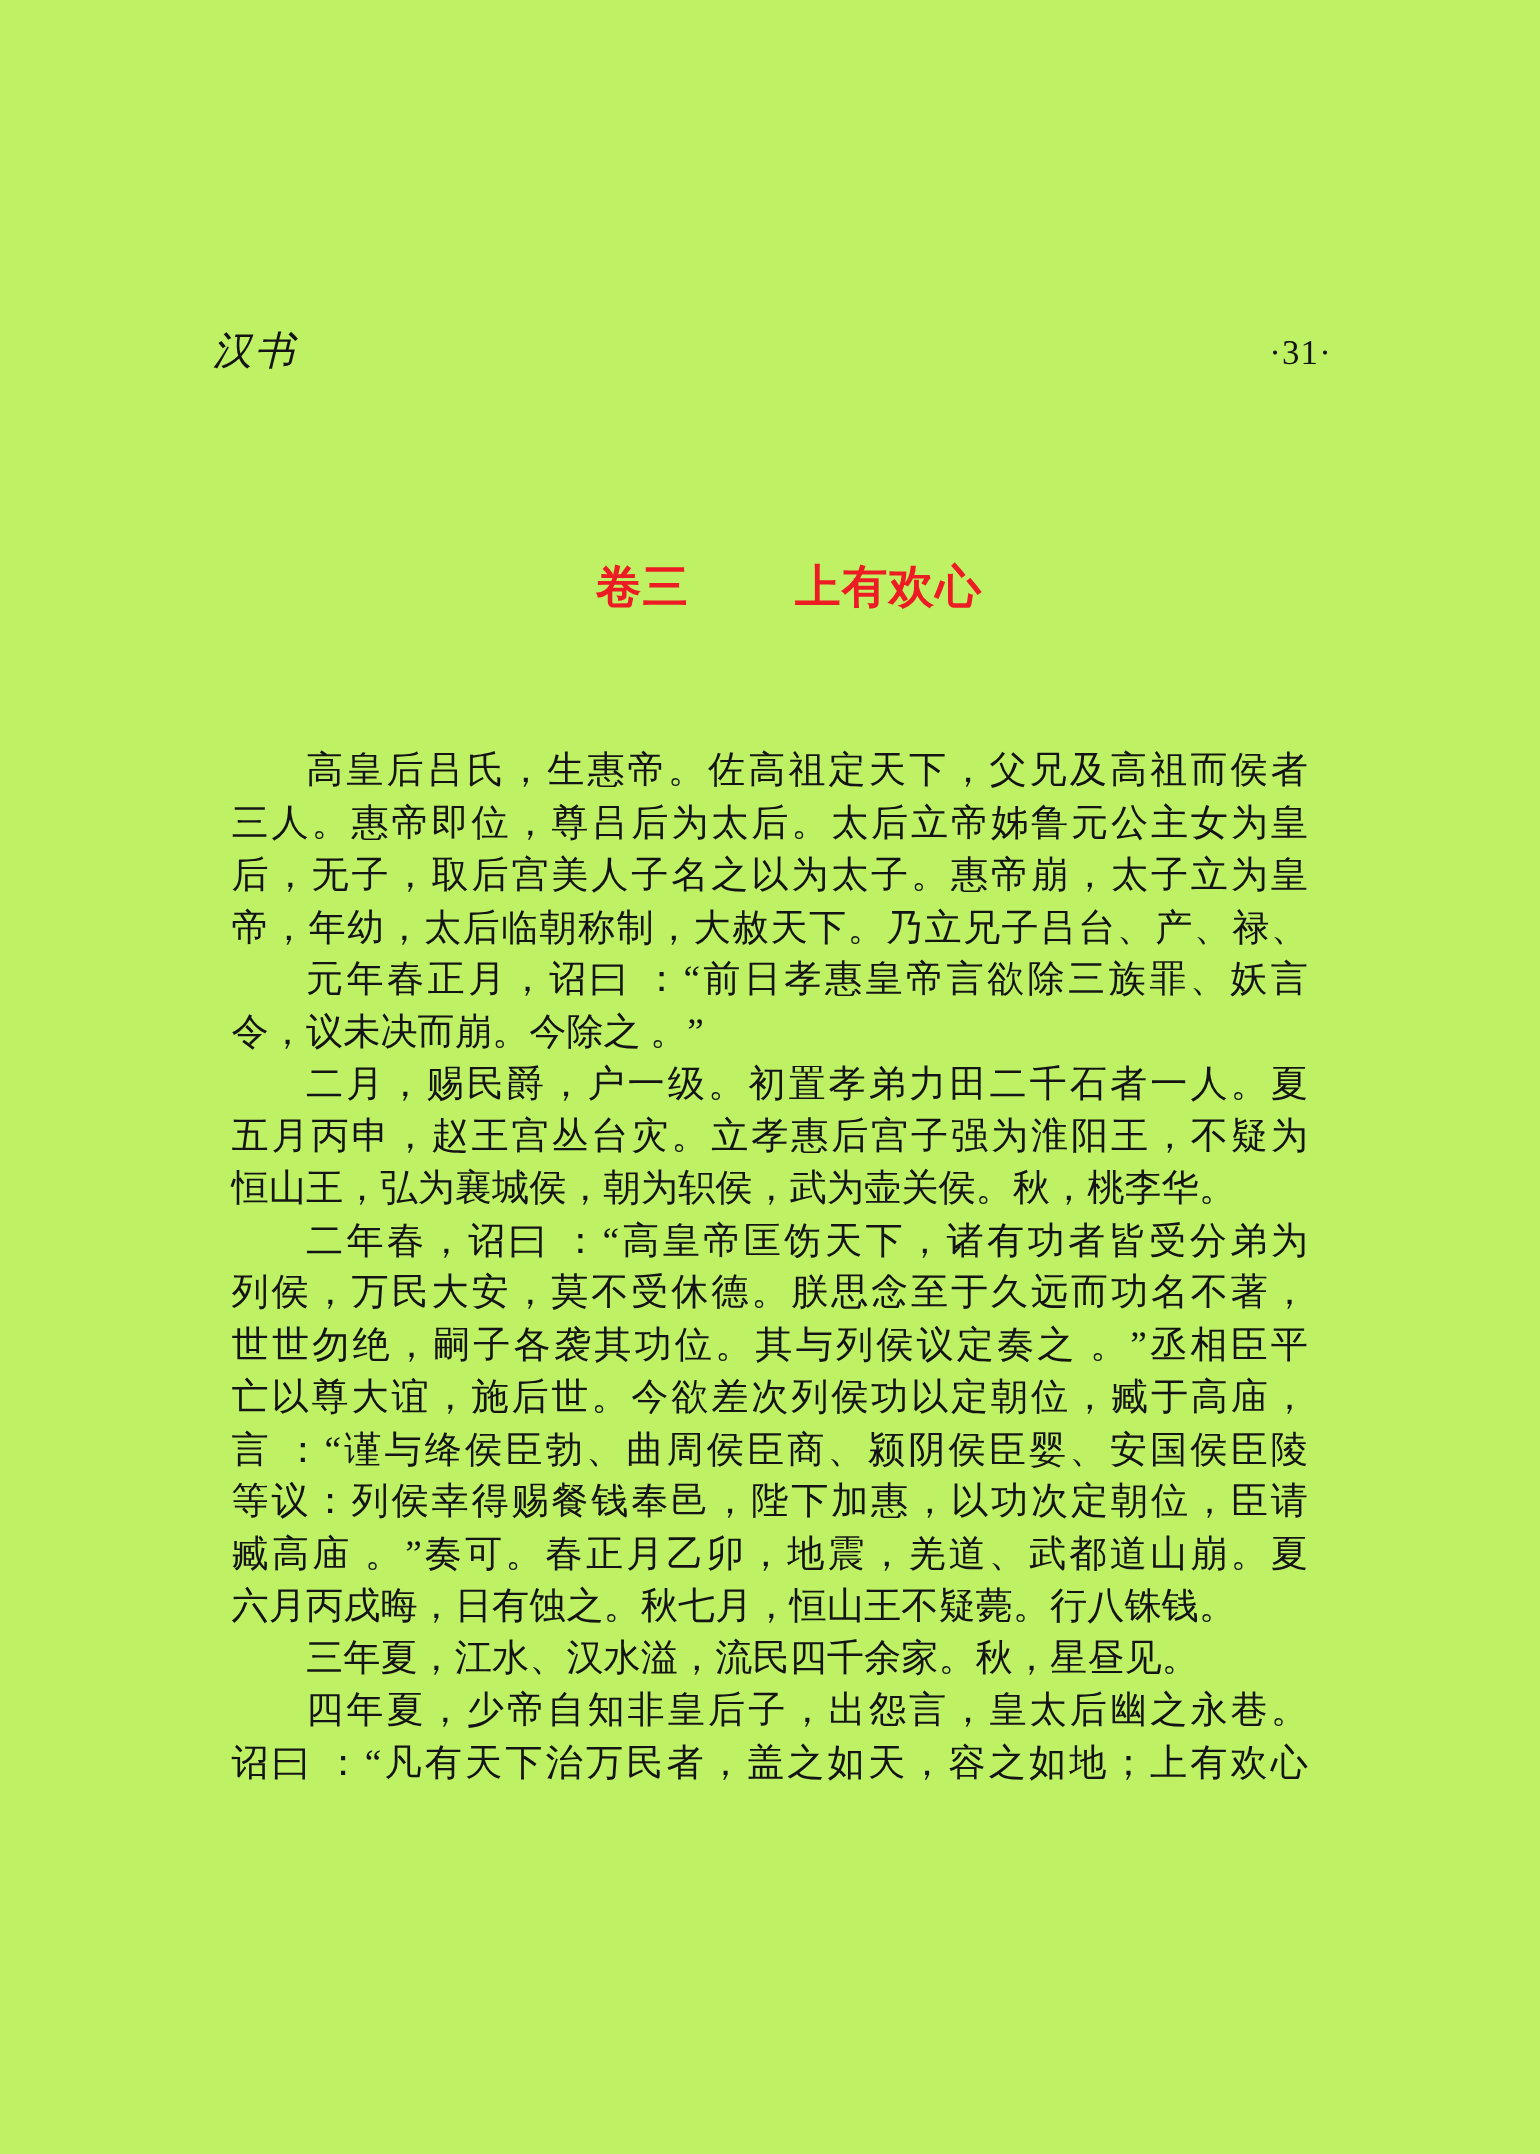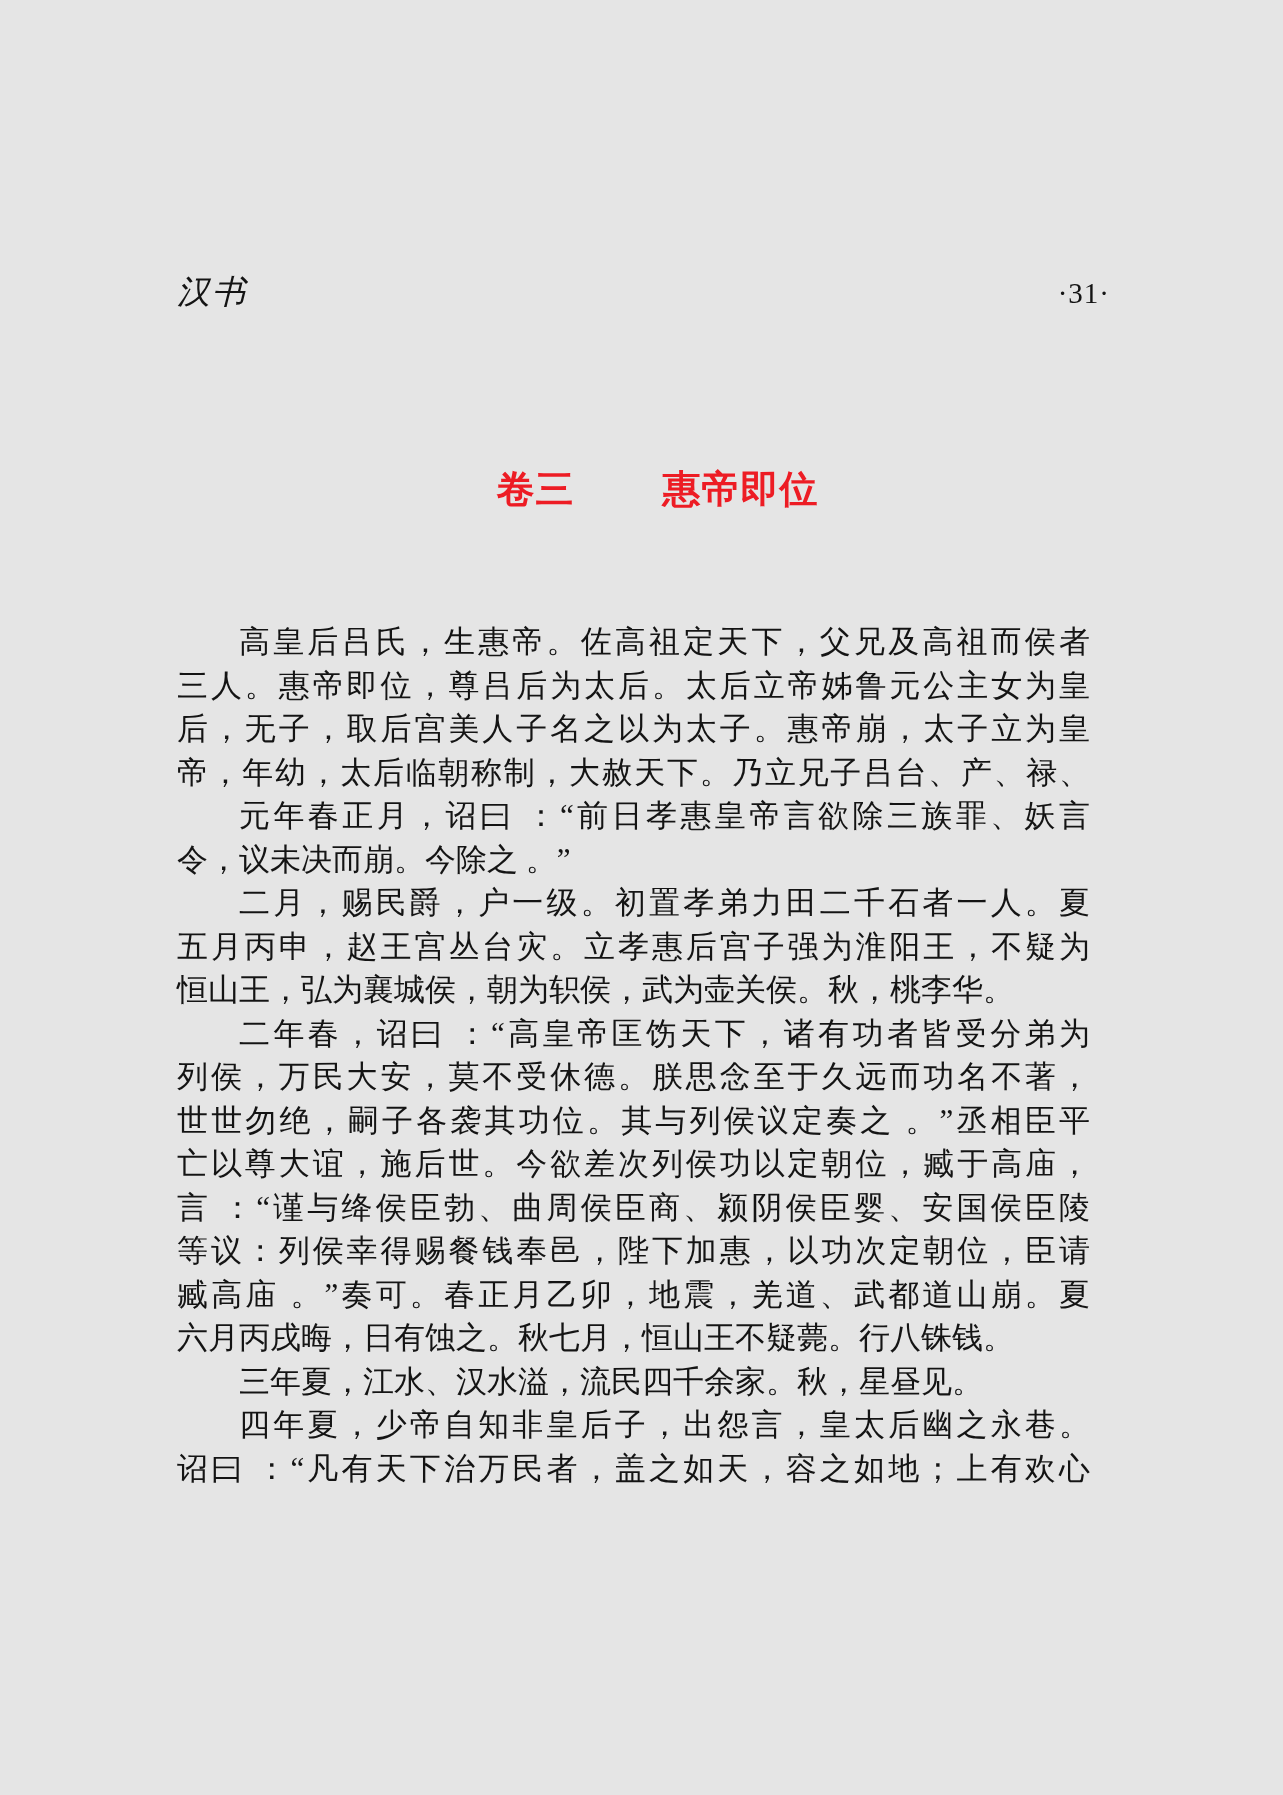--- a/index.html
+++ b/index.html
@@ -1,20 +1,20 @@
 <!DOCTYPE html>
 <html><head>
 <meta charset="utf-8">
 <style>
   html,body { margin:0; padding:0; background:#ffffff; }
   .page {
     position: relative;
     width: 1283px;
     height: 1795px;
-    background: #e5e5e5;
+    background: #bef264;
     overflow: hidden;
     font-family: "Liberation Serif", serif;
     color: #141414;
   }
   
   .header {
     position: absolute;
     left: 177px;
     top: 270px;
     width: 933px;
@@ -51,40 +51,40 @@
   
   .body-text {
     position: absolute;
     left: 177px;
     top: 620px;
     width: 913px;
     font-size: 31px;
     line-height: 43.5px;
     font-family: "Liberation Serif", serif;
   }
-  .line { min-height: 43.5px; }
+  .line { min-height: 43.5px; margin-left: 16px; }
   .line.ind { text-indent: 62px; }               
   .line.j {
     text-align: justify;
     text-align-last: justify;                    
   }
 </style>
 </head>
 <body>
 
 <div class="page">
 
   <div class="header">
     <span class="book-title">汉书</span>
     <span class="page-number">·31·</span>
   </div>
 
   <div class="chapter-title">
     <span>卷三</span>
-    <span>惠帝即位</span>
+    <span>上有欢心</span>
   </div>
 
   <div class="body-text">
     <div class="line ind j">高皇后吕氏，生惠帝。佐高祖定天下，父兄及高祖而侯者</div>
     <div class="line j">三人。惠帝即位，尊吕后为太后。太后立帝姊鲁元公主女为皇</div>
     <div class="line j">后，无子，取后宫美人子名之以为太子。惠帝崩，太子立为皇</div>
     <div class="line j">帝，年幼，太后临朝称制，大赦天下。乃立兄子吕台、产、禄、</div>
     <div class="line ind j">元年春正月，诏曰 ：“前日孝惠皇帝言欲除三族罪、妖言</div>
     <div class="line">令，议未决而崩。今除之 。”</div>
     <div class="line ind j">二月，赐民爵，户一级。初置孝弟力田二千石者一人。夏</div>

